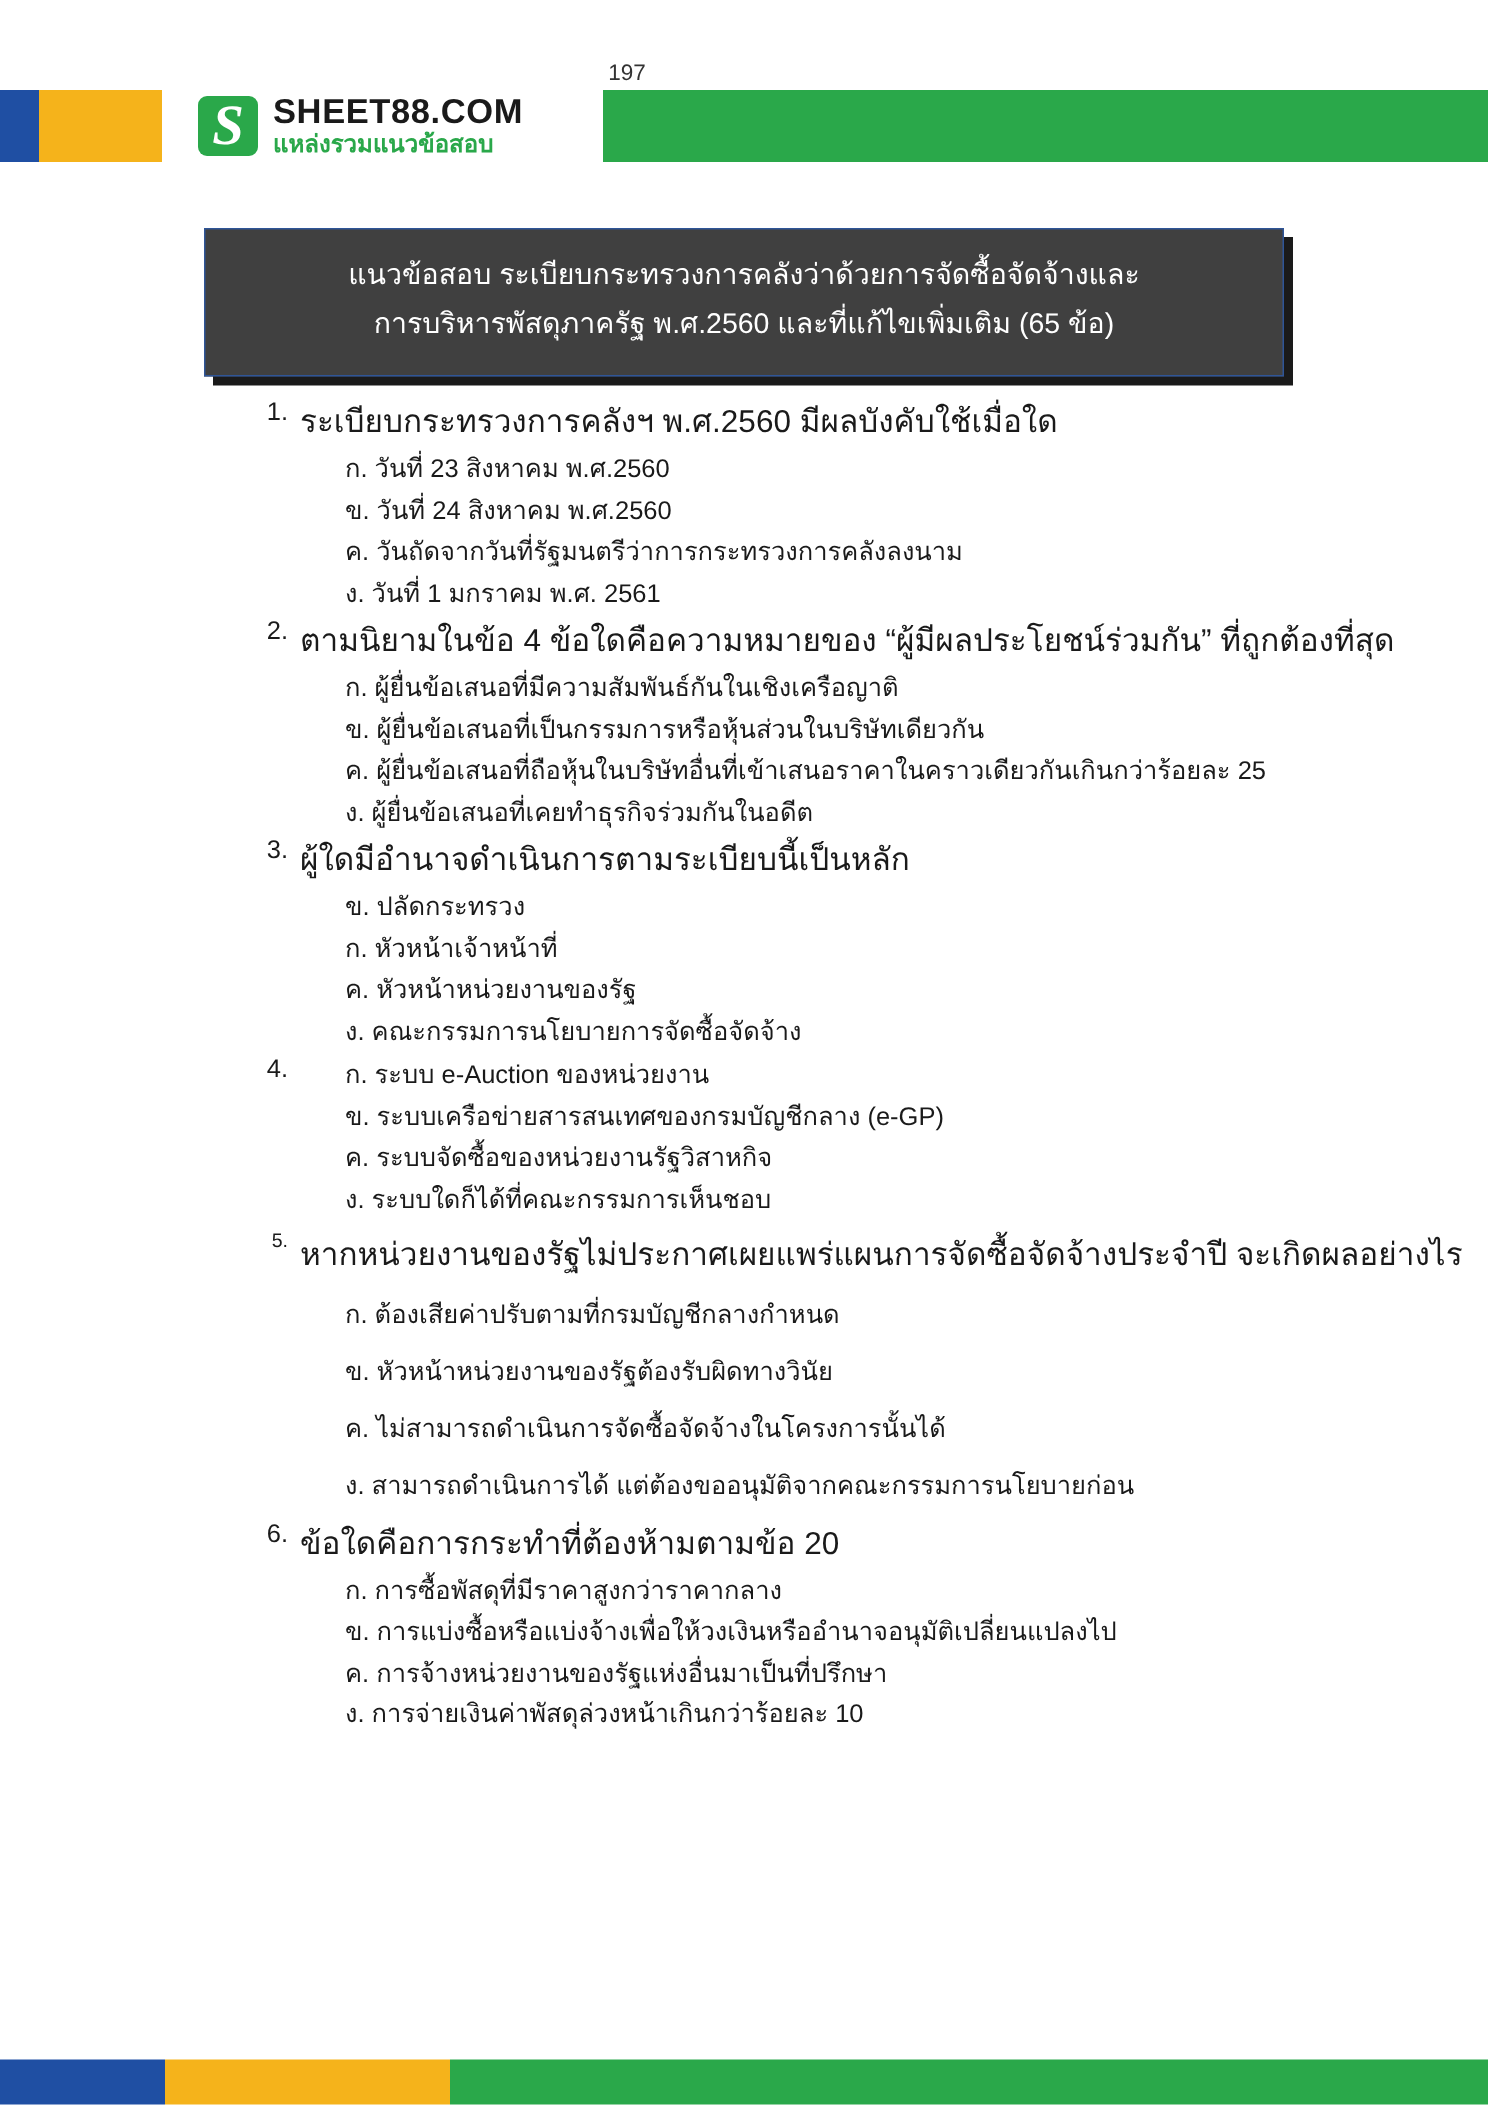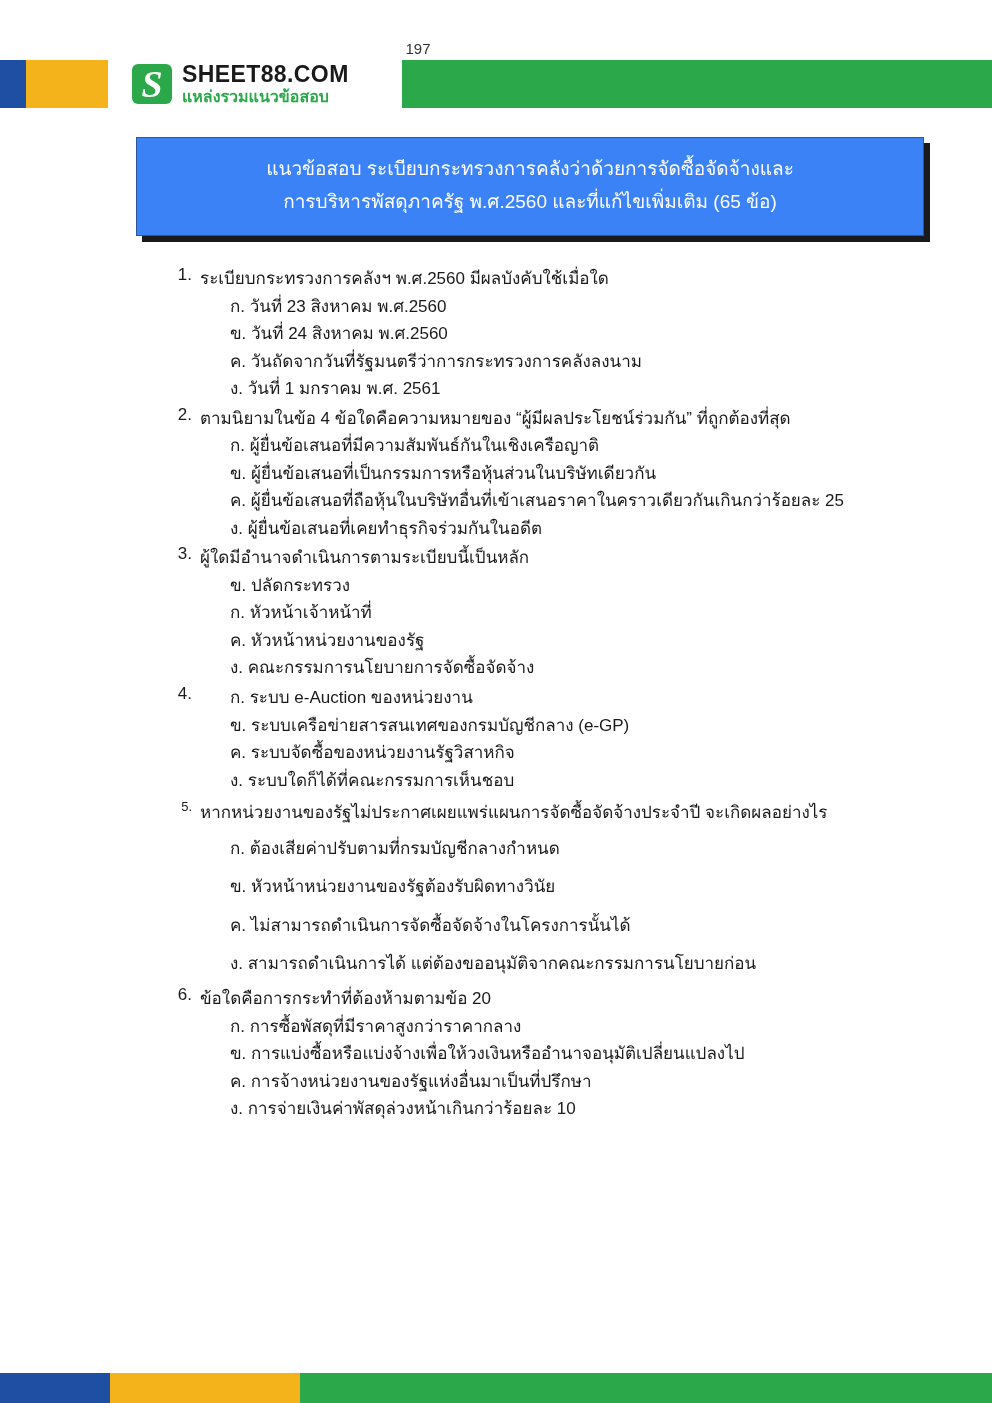--- a/index.html
+++ b/index.html
@@ -87,24 +87,24 @@
     font-size: 16px;
     color: #2aa84a;
     font-weight: bold;
     line-height: 1.1;
     margin-top: 2px;
   }
 
   
   .title-box {
     position: absolute;
-    top: 137px;
+    top: 152px;
     left: 136px;
-    width: 788px;
-    background: #3b82f6;
+    width: 720px;
+    background: #404040;
     border: 1px solid #2f5597;
     box-shadow: 6px 6px 0 #1a1a1a;
     padding: 14px 20px 16px 20px;
     box-sizing: border-box;
     text-align: center;
   }
   .title-line {
     color: #ffffff;
     font-size: 19px;
     line-height: 1.75;
@@ -129,21 +129,21 @@
     top: 0;
     width: 24px;
     text-align: right;
     font-size: 17px;
   }
   .q-num.small {
     font-size: 13px;
     top: 3px;
   }
   .q-text {
-    font-size: 17px;
+    font-size: 21px;
     line-height: 1.62;
   }
   .choices {
     margin-top: 0;
     padding-left: 30px;
   }
   .choice {
     font-size: 17px;
     line-height: 1.62;
   }

